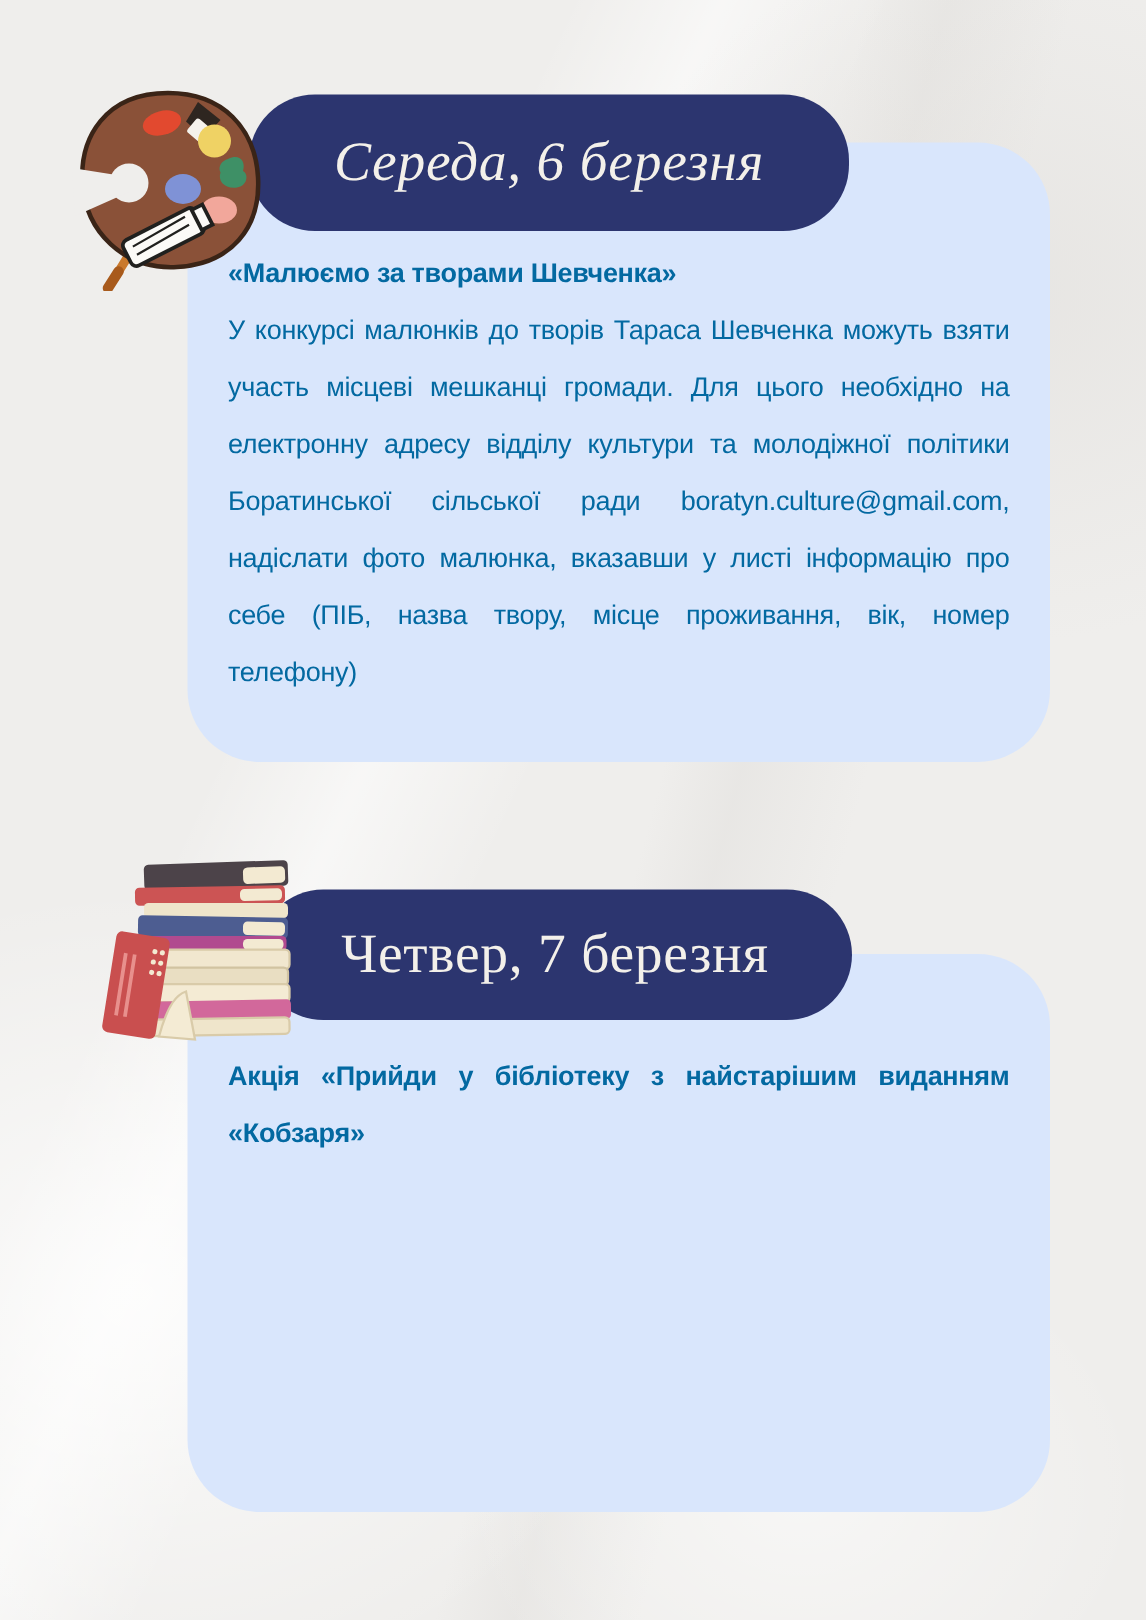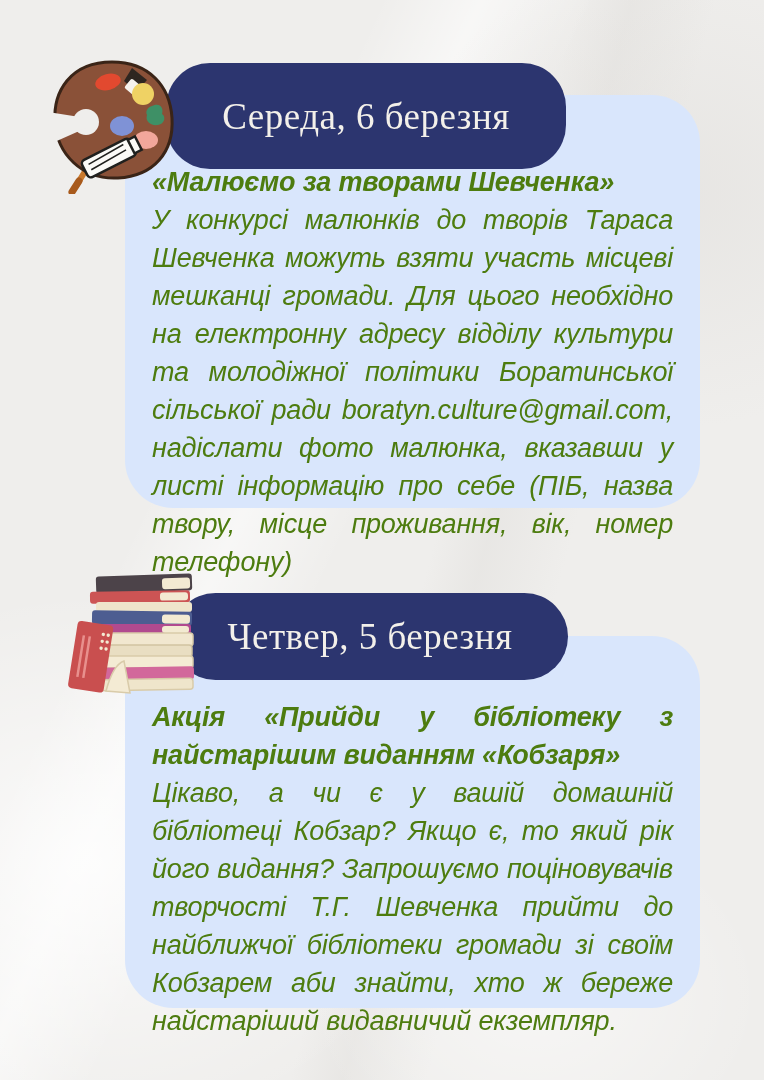--- a/index.html
+++ b/index.html
@@ -17,30 +17,30 @@
   .event-card{
     position:absolute;left:125px;width:575px;box-sizing:border-box;
     background:#d9e6fc;border-radius:48px;padding:0 27px;
   }
   .card-1{top:95px;height:413px;padding-top:68px;}
   .card-2{top:636px;height:372px;padding-top:62px;}
   .date-pill{
     position:absolute;background:#2c356f;border-radius:44px;
     display:flex;align-items:center;justify-content:center;z-index:3;
   }
-  .pill-1{left:166px;top:63px;width:400px;height:106px;}
+  .pill-1{left:166px;top:63px;width:400px;height:91px;font-style:italic;}
   .pill-2{left:172px;top:593px;width:396px;height:87px;}
   .date-pill h2{
     margin:0;font-family:"Liberation Serif","DejaVu Serif",serif;
     font-weight:400;color:#f3f0ea;font-size:37px;letter-spacing:.5px;
   }
   .card-text{
     font-family:"Liberation Sans","DejaVu Sans",sans-serif;
-    font-size:27px;line-height:38px;color:#4d7c0f;
-    text-align:justify;letter-spacing:-.2px;font-style:italic;
+    font-size:18px;line-height:38px;color:#0369a1;
+    text-align:justify;letter-spacing:-.2px;
   }
   .card-title{margin:0;font-weight:700;}
   .card-body{margin:0;font-weight:400;}
   .icon-wrap{position:absolute;z-index:4;}
   .palette-pos{left:48px;top:56px;}
   .books-pos{left:66px;top:571px;}
 </style>
 </head>
 <body>
 
@@ -114,23 +114,22 @@
           <circle cx="38" cy="69" r="1.7" fill="#f3ead2"></circle>
         <circle cx="33" cy="76" r="1.7" fill="#f3ead2"></circle>
           <circle cx="38" cy="76" r="1.7" fill="#f3ead2"></circle>
       </g>
 
       <path d="M40 120 C 46 98 52 92 58 90 L 64 122 Z" fill="#f4ebd4" stroke="#d9cba9" stroke-width="1.5"></path>
     </svg>
   </div>
 
   <div class="date-pill pill-2">
-    <h2>Четвер, 5 березня</h2>
+    <h2>Четвер, 7 березня</h2>
   </div>
 
   <div class="event-card card-2">
     <div class="card-text">
       <p class="card-title">Акція «Прийди у бібліотеку з найстарішим виданням «Кобзаря»</p>
-      <p class="card-body">Цікаво, а чи є у вашій домашній бібліотеці Кобзар? Якщо є, то який рік його видання? Запрошуємо поціновувачів творчості Т.Г. Шевченка прийти до найближчої бібліотеки громади зі своїм Кобзарем аби знайти, хто ж береже найстаріший видавничий екземпляр.</p>
     </div>
   </div>
 
 </div>
 
 </body></html>

